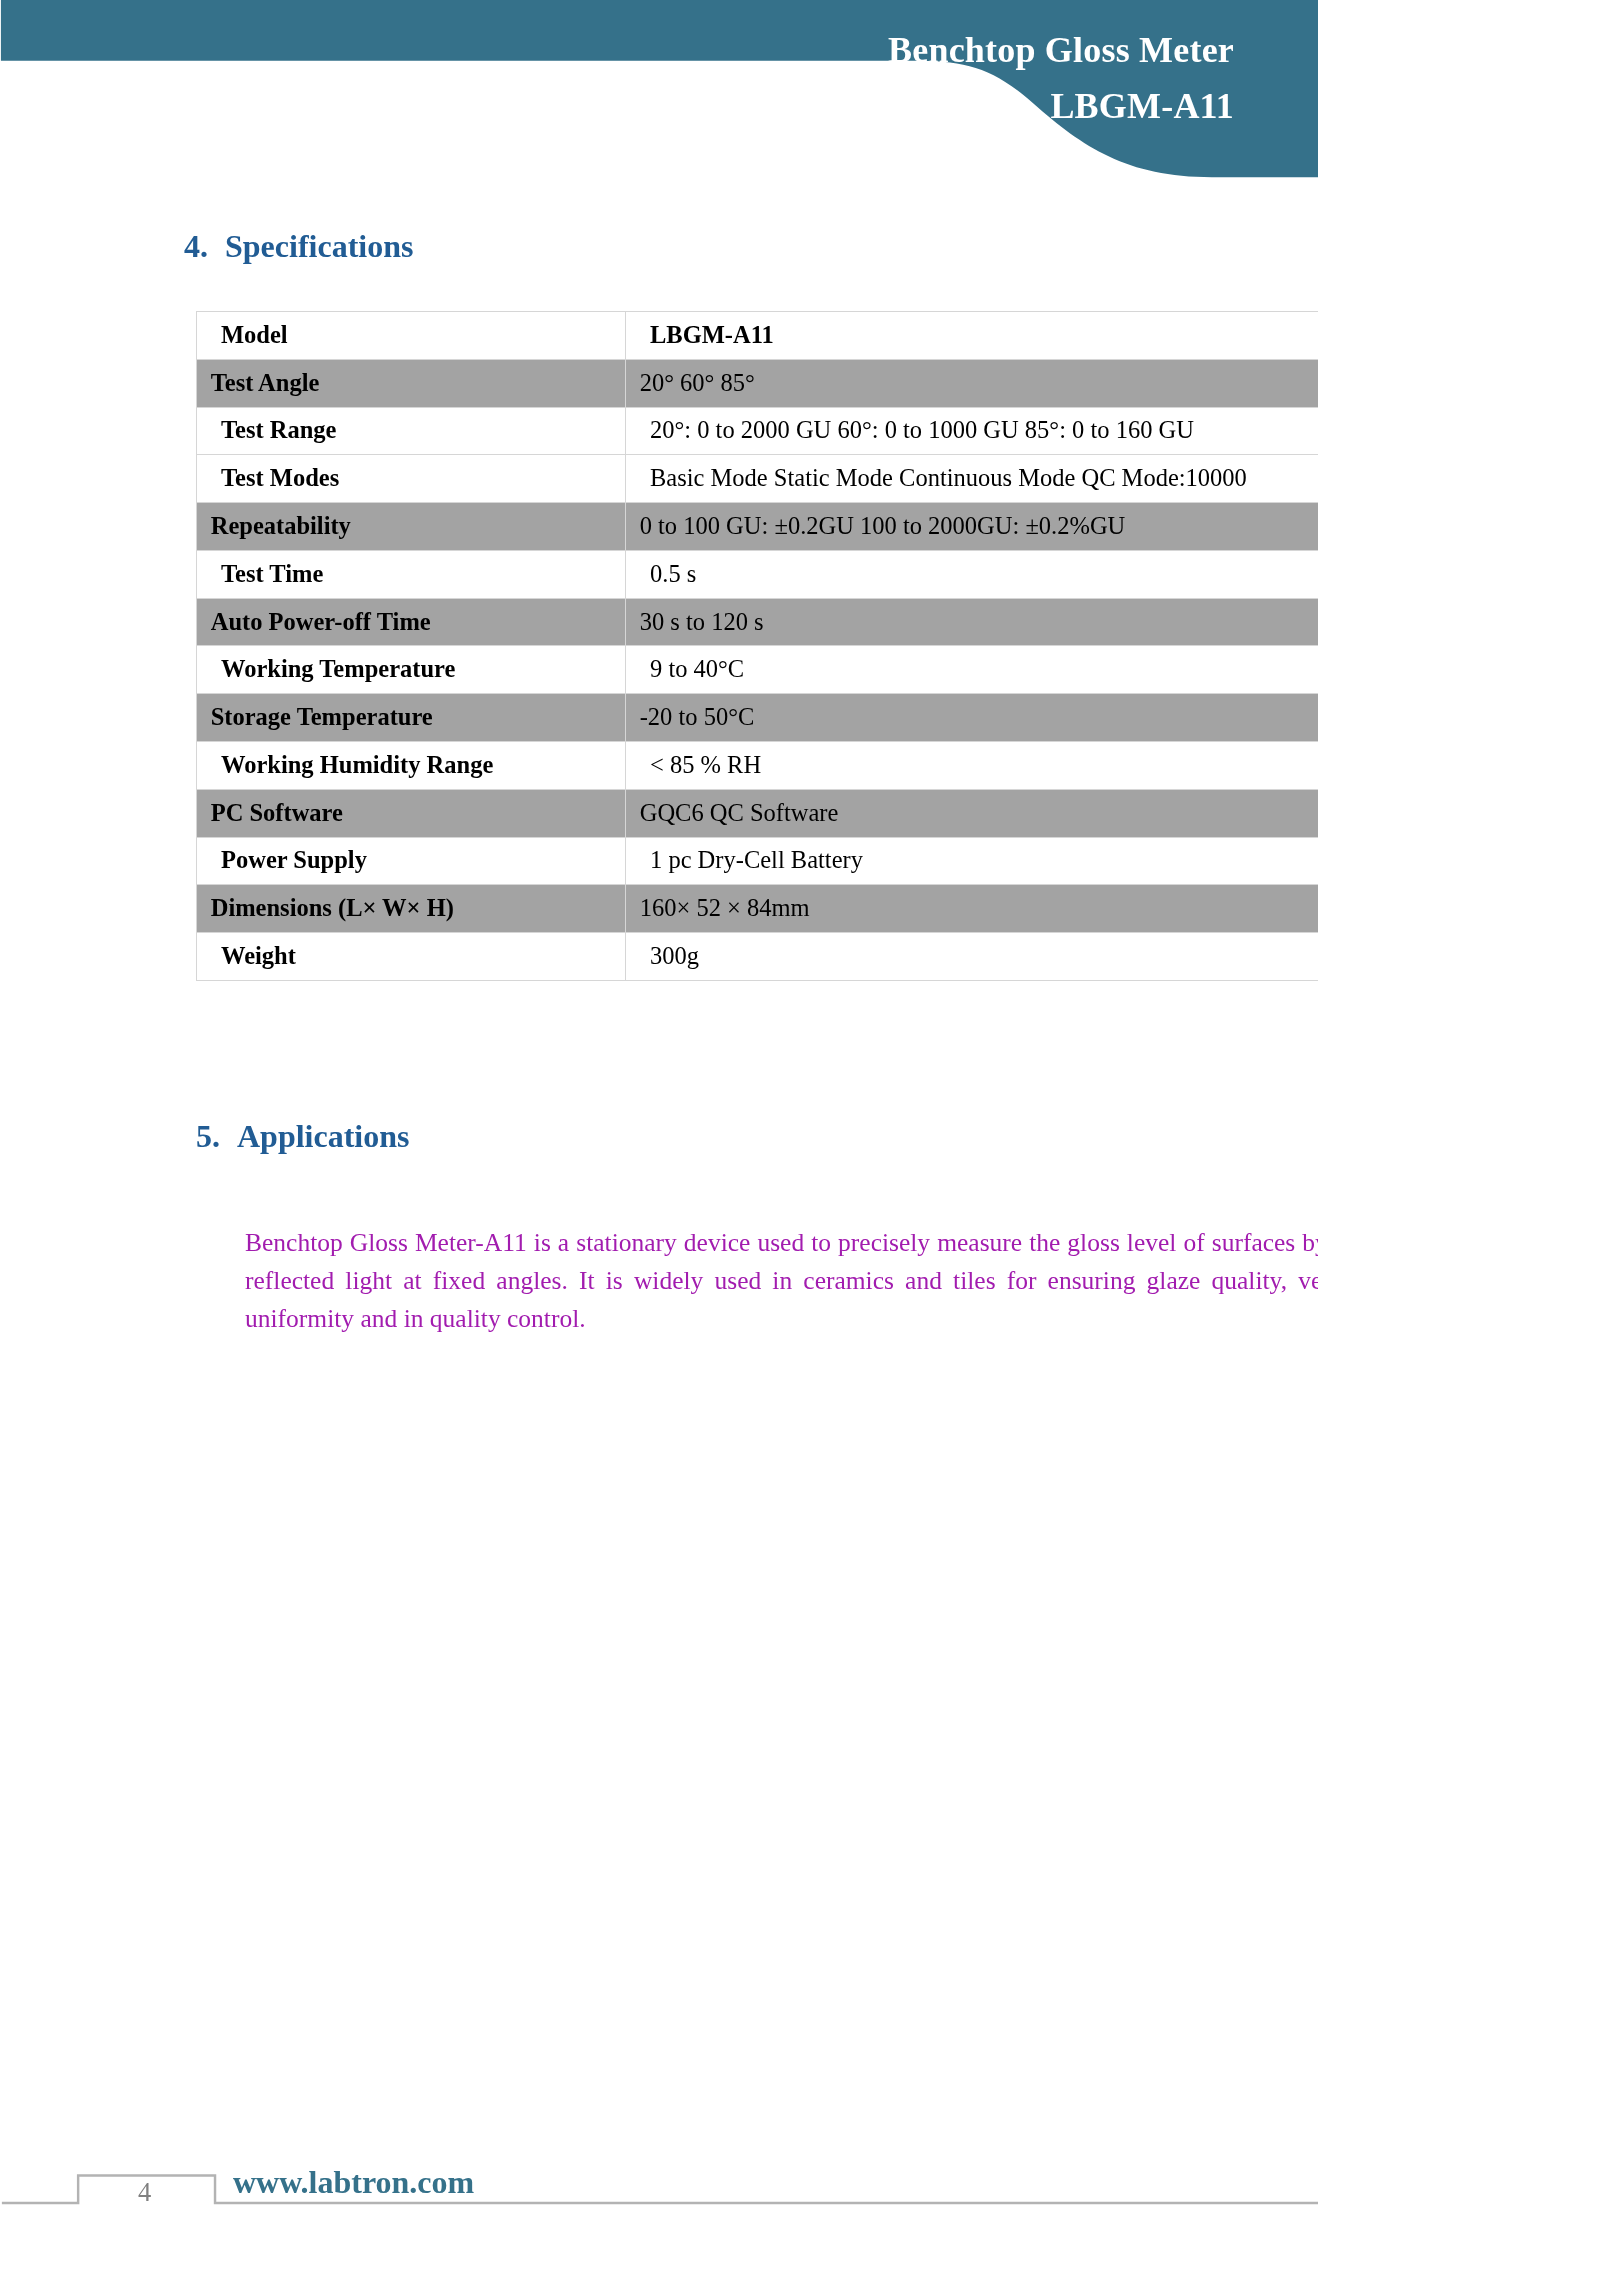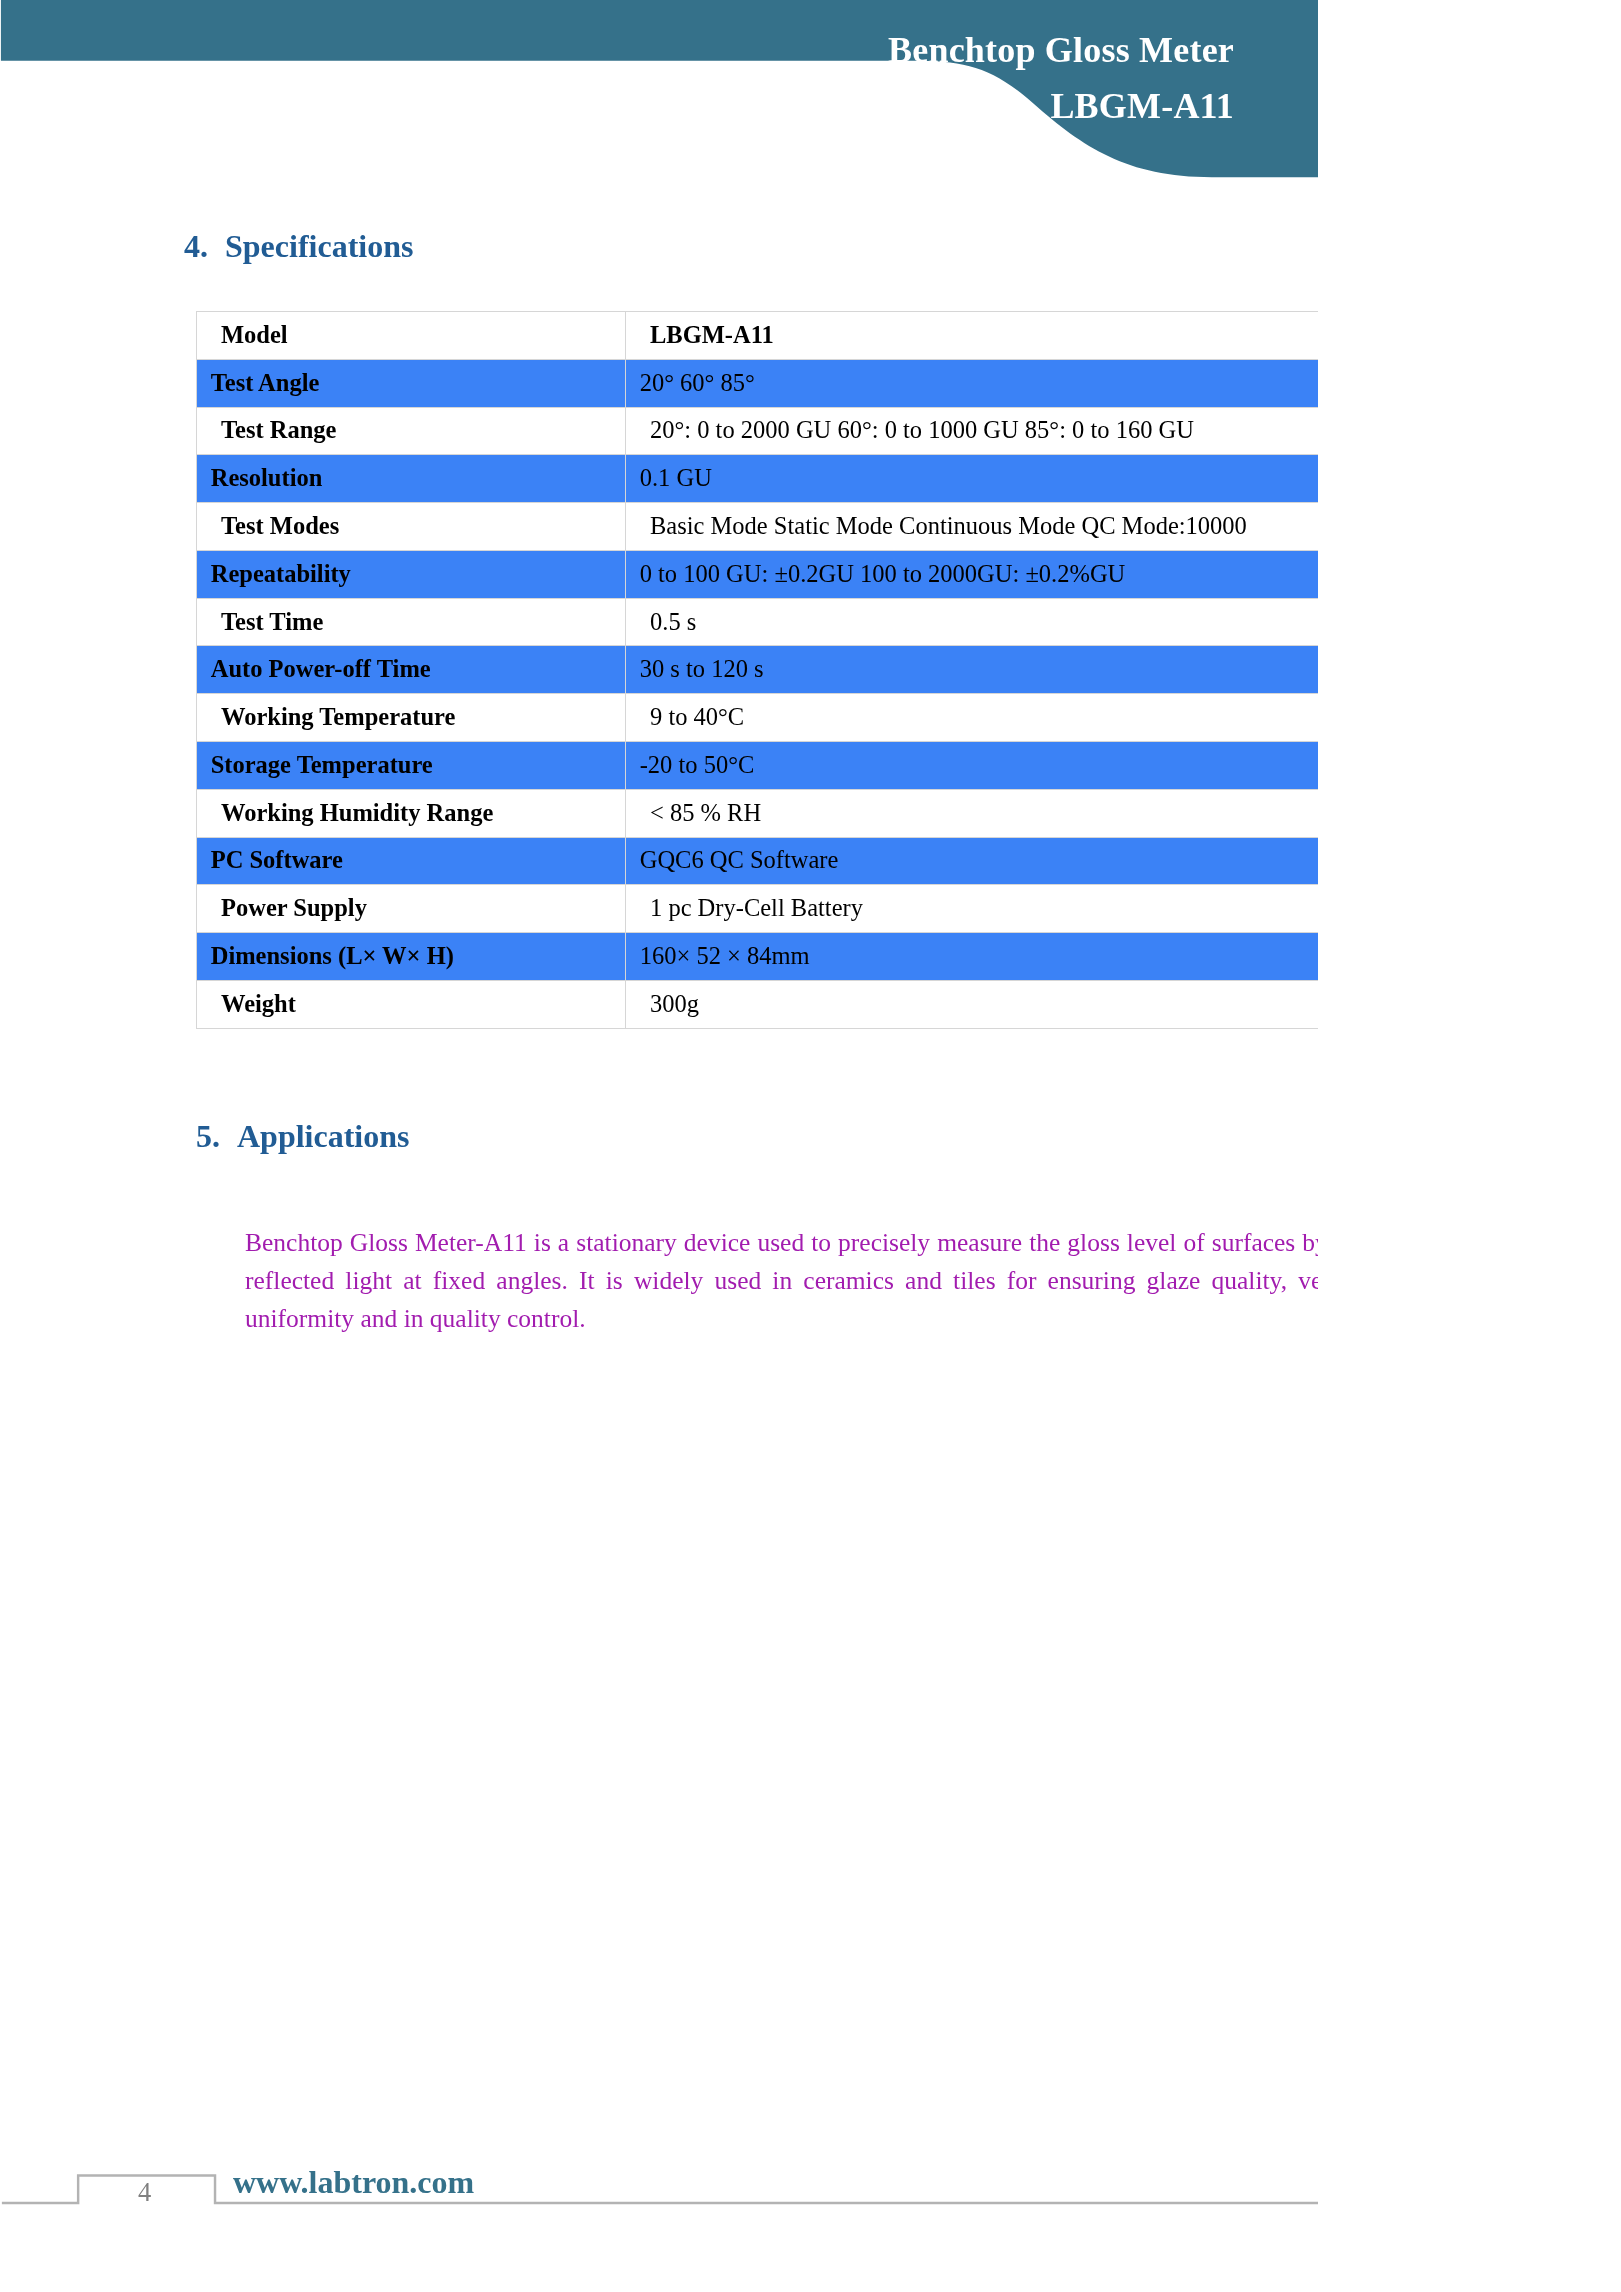--- a/index.html
+++ b/index.html
@@ -92,21 +92,21 @@
   }
   .spec-table td.k {
     font-weight: bold;
     color: #000000;
   }
   .spec-table td.v {
     font-weight: normal;
     color: #000000;
   }
   .spec-table tr.shaded td {
-    background: #3b82f6;
+    background: #a3a3a3;
   }
   .spec-table tr.plain td {
     background: #ffffff;
     padding-left: 24px;
   }
   .spec-table td.v.bold-val { font-weight: bold; }
 
   
   .body-paragraph {
     position: absolute;
@@ -191,24 +191,20 @@
         <td class="v bold-val">LBGM-A11</td>
       </tr>
       <tr class="shaded">
         <td class="k">Test Angle</td>
         <td class="v">20° 60° 85°</td>
       </tr>
       <tr class="plain">
         <td class="k">Test Range</td>
         <td class="v">20°: 0 to 2000 GU 60°: 0 to 1000 GU 85°: 0 to 160 GU</td>
       </tr>
-      <tr class="shaded">
-        <td class="k">Resolution</td>
-        <td class="v">0.1 GU</td>
-      </tr>
       <tr class="plain">
         <td class="k">Test Modes</td>
         <td class="v">Basic Mode Static Mode Continuous Mode QC Mode:10000</td>
       </tr>
       <tr class="shaded">
         <td class="k">Repeatability</td>
         <td class="v">0 to 100 GU: ±0.2GU 100 to 2000GU: ±0.2%GU</td>
       </tr>
       <tr class="plain">
         <td class="k">Test Time</td>

